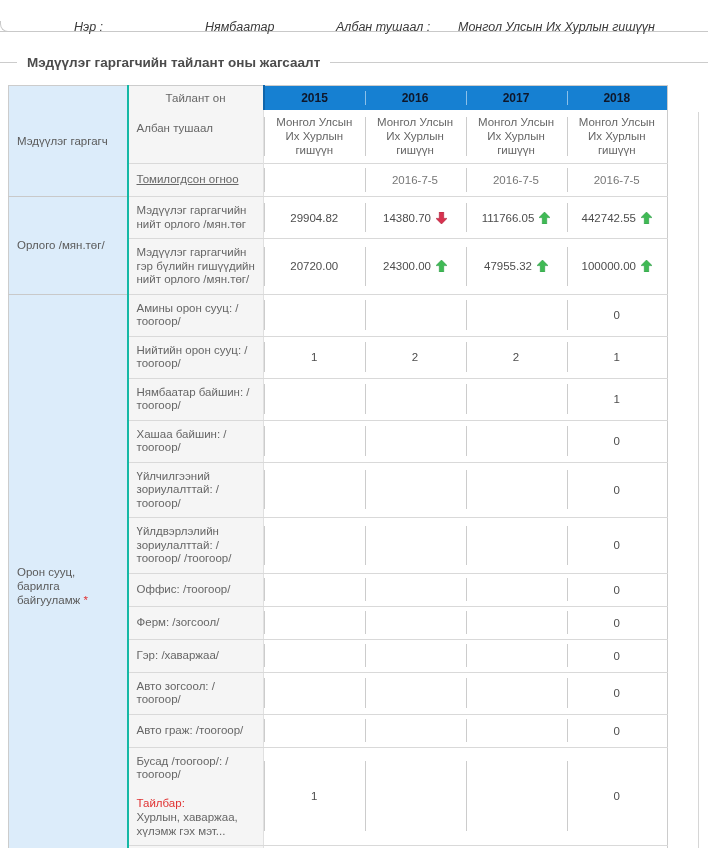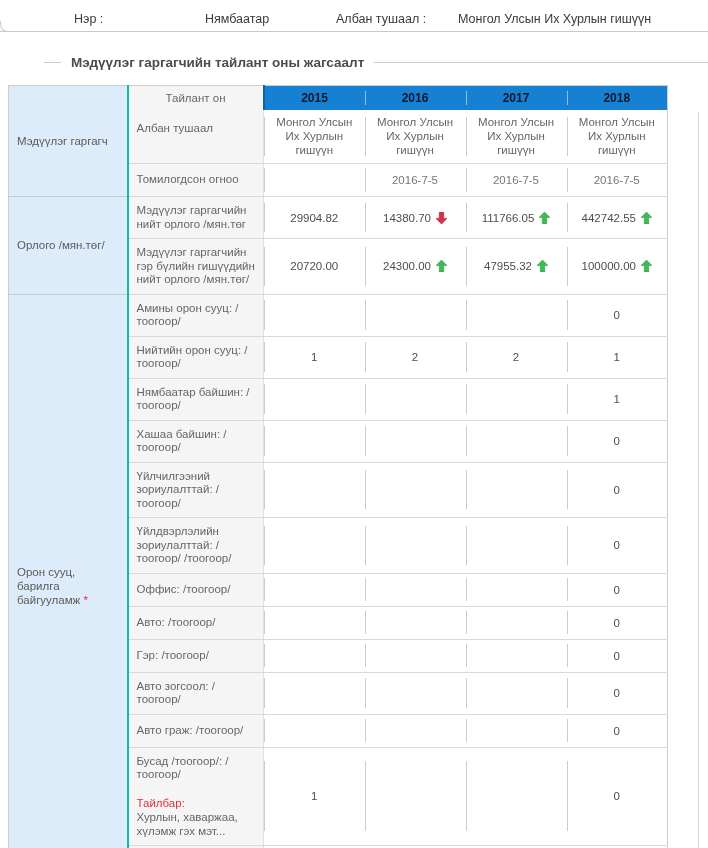--- a/index.html
+++ b/index.html
@@ -2,26 +2,26 @@
 <html style="--accent: #1680d2; --secbg: #dcecfa; --lblbg: #f5f5f5;"><head>
 <meta charset="utf-8">
 <style>
   html,body{margin:0;padding:0;}
   body{
     position:relative;width:708px;height:848px;overflow:hidden;background:#fff;
     font-family:"Liberation Sans","DejaVu Sans",sans-serif;color:#555;
   }
   
   .topbar{position:relative;height:31px;border-bottom:1px solid #c9c9c9;font-size:12.5px;color:#3a3a3a;}
-  .topbar span{position:absolute;top:12px;white-space:nowrap;}
+  .topbar span{position:absolute;top:20px;white-space:nowrap;font-style:italic;}
   .topbar::before{content:"";position:absolute;left:0;bottom:-1px;width:10px;height:10px;
     border-left:1px solid #c9c9c9;border-bottom:1px solid #c9c9c9;border-bottom-left-radius:8px;}
   .t-nl{left:74px}.t-nv{left:205px}.t-pl{left:336px}.t-pv{left:458px}
   
-  .legend{display:flex;align-items:center;margin:23px 0 15px 0;padding-left:44px;}
+  .legend{display:flex;align-items:center;margin:23px 0 15px 0;}
   .legend .dash{width:17px;height:1px;background:#ccc;}
   .legend .ttl{margin-left:10px;font-weight:bold;font-size:13.5px;color:#4c4c4c;white-space:nowrap;}
   .legend .line{flex:1;height:1px;background:#ccc;margin-left:10px;}
   
   table{border-collapse:collapse;table-layout:fixed;margin-left:8px;width:659px;
     font-size:11.5px;color:#555;border:1px solid #ccc;}
   td{vertical-align:middle;padding:0;}
   td.sec{background:var(--secbg,#dcecfa);border-right:2px solid #14b8a6;border-bottom:1px solid #c9c9c9;color:#5a5a5a;}
   .secin{padding:6px 8px;line-height:14px;}
   .req{color:#e03131;}
@@ -36,21 +36,21 @@
   td.pos{position:relative;text-align:center;color:#666;line-height:14px;padding:4px 6px;}
   tr.date-row{height:30px;}
   td.lbl{background:var(--lblbg,#f5f5f5);border-right:1px solid #e0e0e0;border-bottom:1px solid #d9d9d9;
     color:#666;padding:7px 8px;line-height:13.5px;vertical-align:middle;}
   .lab{min-height:18px;display:flex;align-items:center;}
   .notelab{color:#e03131;margin-top:15px;}
   .note{margin-top:1px;}
   td.dcell{position:relative;text-align:center;border-bottom:1px solid #d9d9d9;color:#4d4d4d;}
   td.pos::before, td.dcell::before{content:"";position:absolute;left:0;top:14%;height:72%;width:1px;background:#ccc;}
   td.date{color:#777;}
-  .bti{border-top:1px solid #d9d9d9;}
+  .bti{border-top:1px solid #d9d9d9;text-decoration:underline;}
   .bt{border-top:1px solid #c9c9c9;}
   .num{display:inline-block;}
   .trend{margin-left:5px;vertical-align:-2px;display:inline-block;line-height:0;}
   .vline{position:absolute;left:698px;top:112px;width:1px;height:736px;background:#d6d6d6;}
 </style>
 </head>
 <body>
 
 <div class="topbar">
   <span class="t-nl">Нэр :</span>
@@ -205,30 +205,30 @@
         <td class="lbl">
           <div class="lab">Оффис: /тоогоор/</div>
         </td>
         <td class="dcell"><span class="num"></span></td>
         <td class="dcell"><span class="num"></span></td>
         <td class="dcell"><span class="num"></span></td>
         <td class="dcell"><span class="num">0</span></td>
       </tr>
       <tr>
         <td class="lbl">
-          <div class="lab">Авто: /тоогоор/</div>
-        </td>
-        <td class="dcell"><span class="num"></span></td>
-        <td class="dcell"><span class="num"></span></td>
-        <td class="dcell"><span class="num"></span></td>
-        <td class="dcell"><span class="num">0</span></td>
-      </tr>
-      <tr>
-        <td class="lbl">
-          <div class="lab">Гэр: /тоогоор/</div>
+          <div class="lab">Ферм: /зогсоол/</div>
+        </td>
+        <td class="dcell"><span class="num"></span></td>
+        <td class="dcell"><span class="num"></span></td>
+        <td class="dcell"><span class="num"></span></td>
+        <td class="dcell"><span class="num">0</span></td>
+      </tr>
+      <tr>
+        <td class="lbl">
+          <div class="lab">Гэр: /хаваржаа/</div>
         </td>
         <td class="dcell"><span class="num"></span></td>
         <td class="dcell"><span class="num"></span></td>
         <td class="dcell"><span class="num"></span></td>
         <td class="dcell"><span class="num">0</span></td>
       </tr>
       <tr>
         <td class="lbl">
           <div class="lab">Авто зогсоол: /тоогоор/</div>
         </td>

